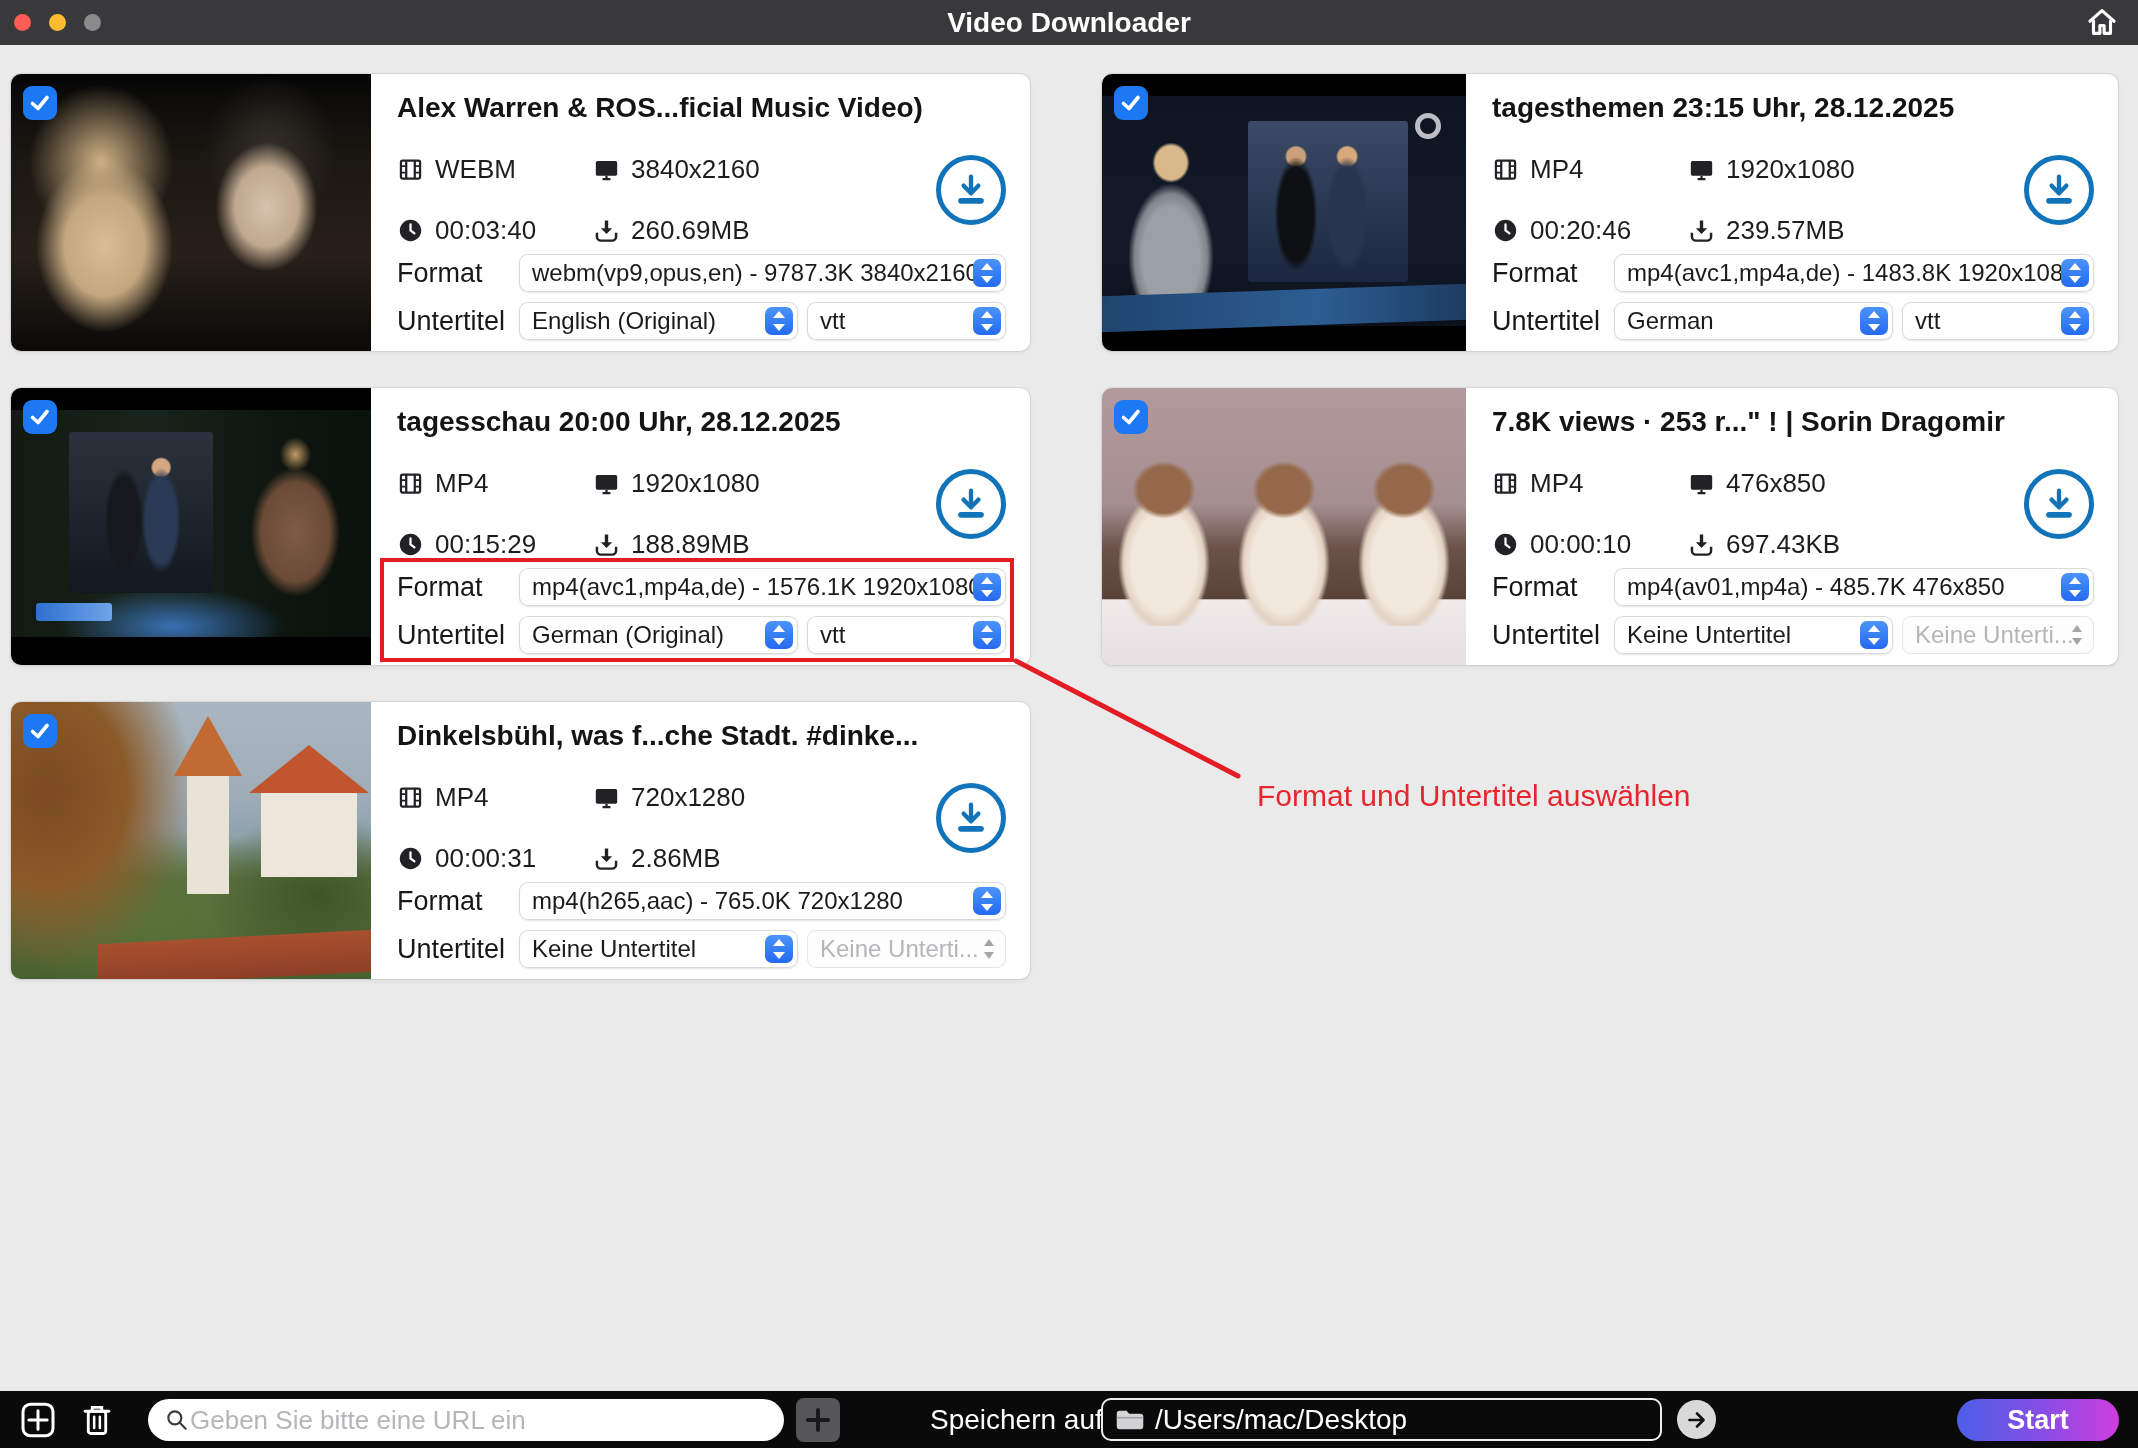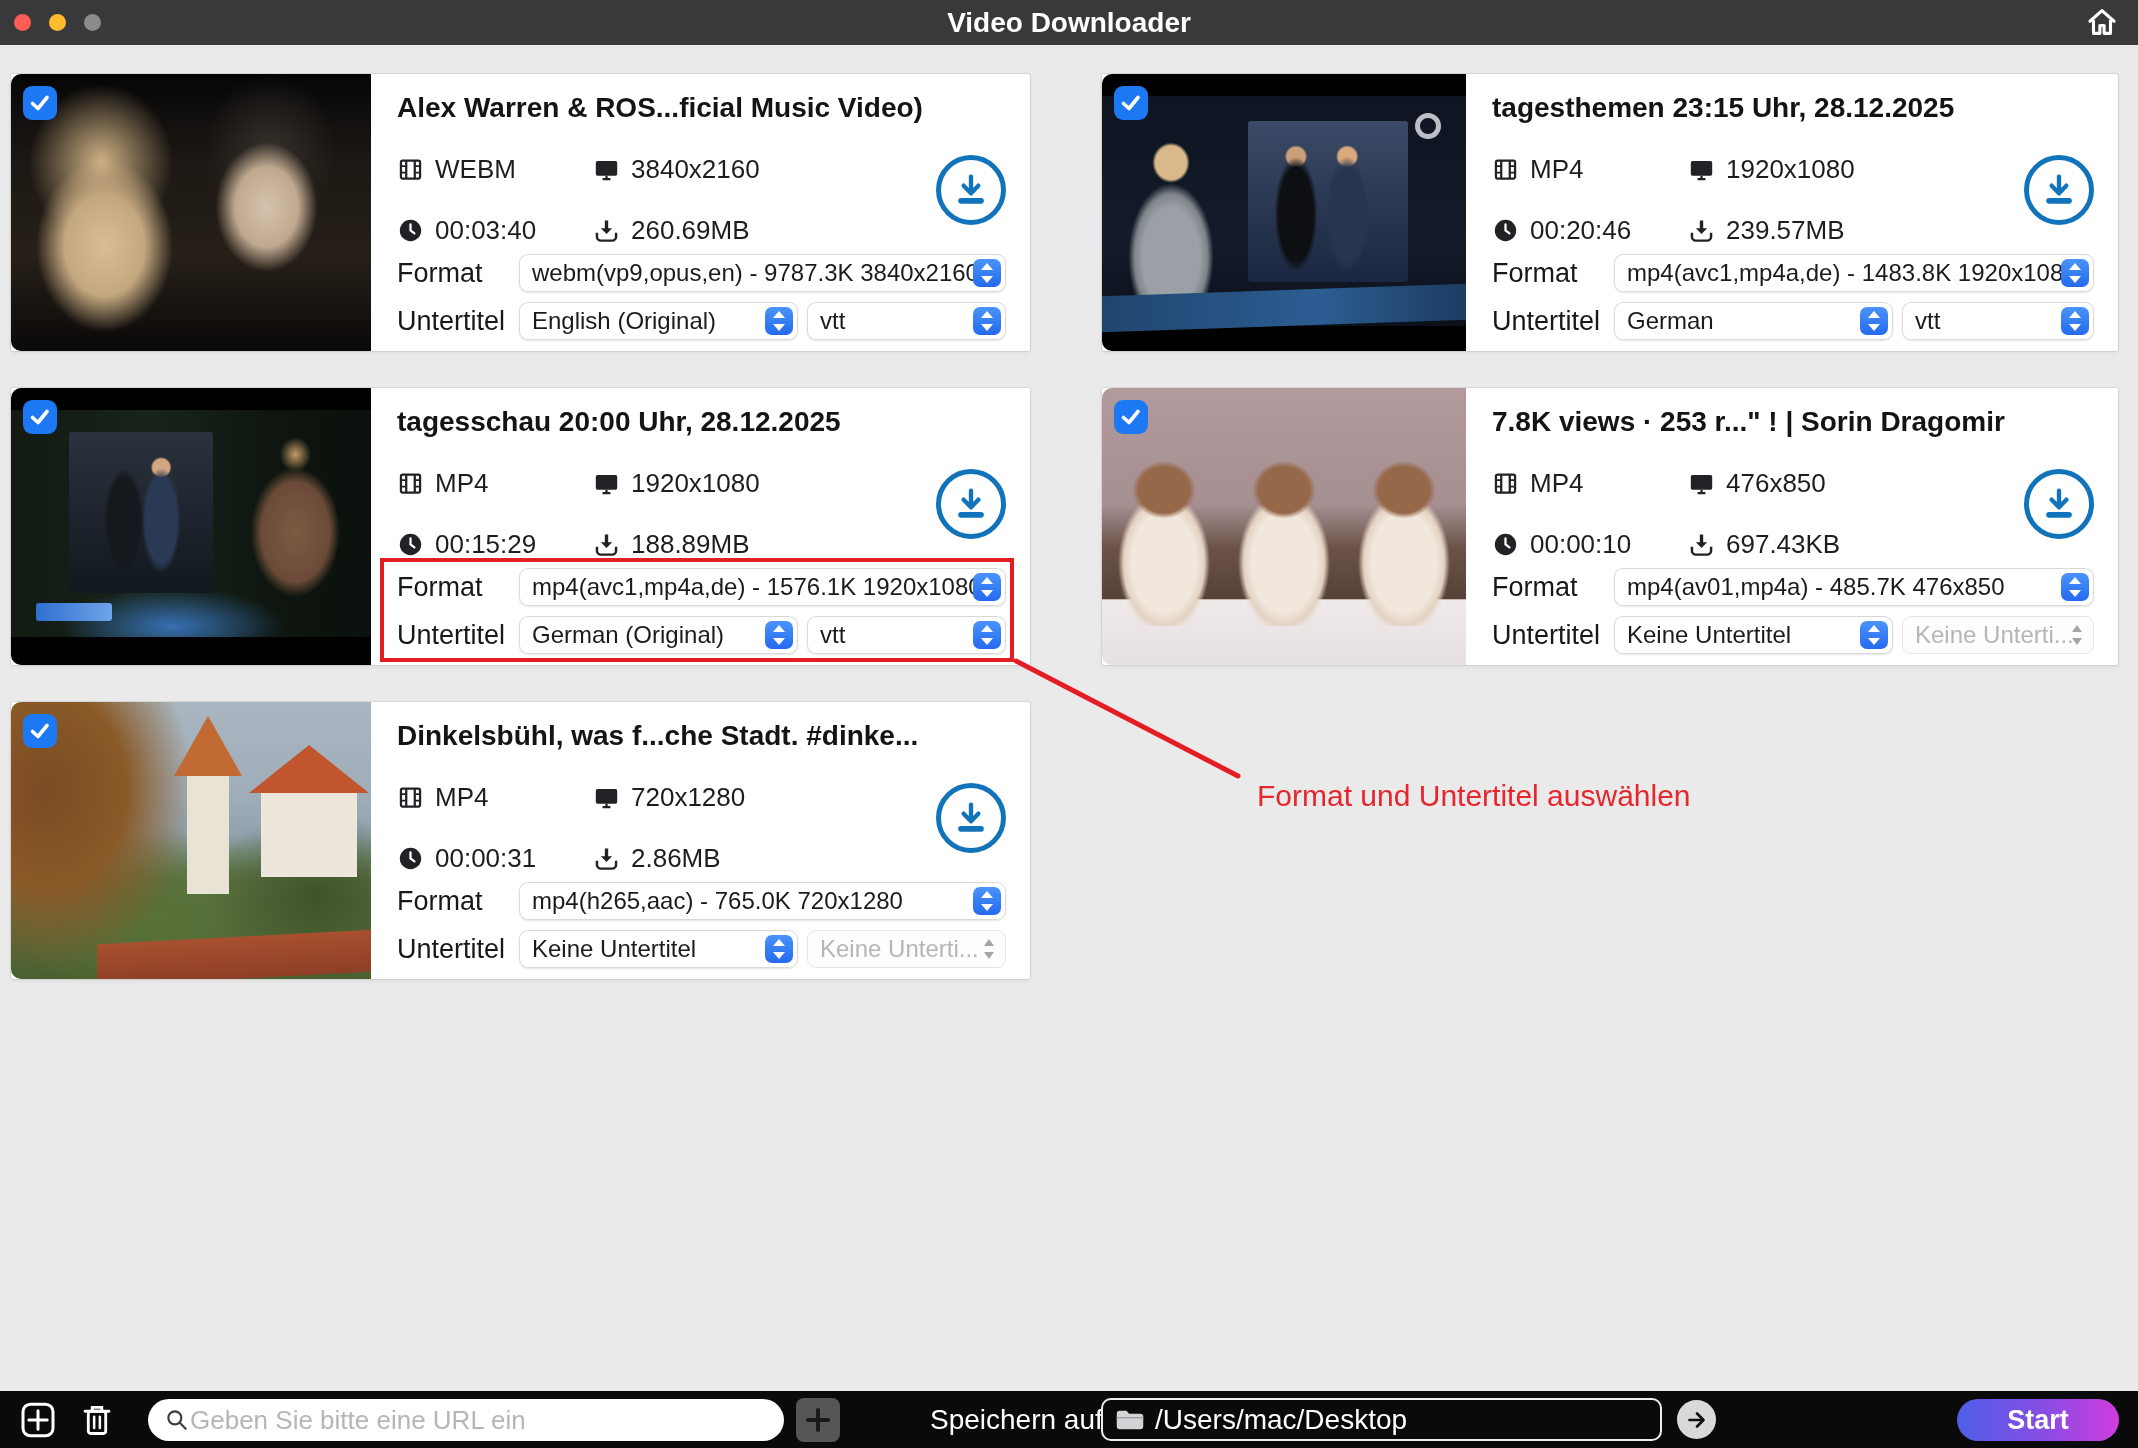--- a/index.html
+++ b/index.html
@@ -17,21 +17,21 @@
                color:#ffffff; font-size:28px; font-weight:600; }
   .home-btn { position:absolute; right:16px; top:5px; width:40px; height:36px; background:none; border:none; cursor:pointer; }
   .home-btn svg { width:38px; height:34px; }
 
   
   .content { position:absolute; top:45px; left:0; width:2138px; height:1346px; }
   .col { position:absolute; top:29px; }
   .col-left { left:11px; width:1019px; }
   .col-right { left:1102px; width:1016px; }
 
-  .card { position:relative; display:flex; height:277px; margin-bottom:37px; background:#ffffff; border-radius:2px;
+  .card { position:relative; display:flex; height:277px; margin-bottom:37px; background:#ffffff; border-radius:10px;
           box-shadow:0 0 0 1px rgba(0,0,0,.07), 0 2px 5px rgba(0,0,0,.06); }
   .thumb { position:relative; flex:none; width:360px; height:277px; border-radius:10px 0 0 10px; overflow:hidden; background:#111; }
   .col-right .thumb { width:364px; }
   .checkbox { position:absolute; top:12px; left:12px; width:34px; height:34px; border-radius:9px; background:#1d79f3;
               display:flex; align-items:center; justify-content:center; z-index:2; border:none; cursor:pointer; }
   .checkbox svg { width:24px; height:24px; }
 
   .card-body { position:relative; flex:1; }
   .card-title { position:absolute; top:18px; left:26px; right:18px; font-size:28px; font-weight:700; color:#141416;
                 white-space:nowrap; overflow:hidden; }

